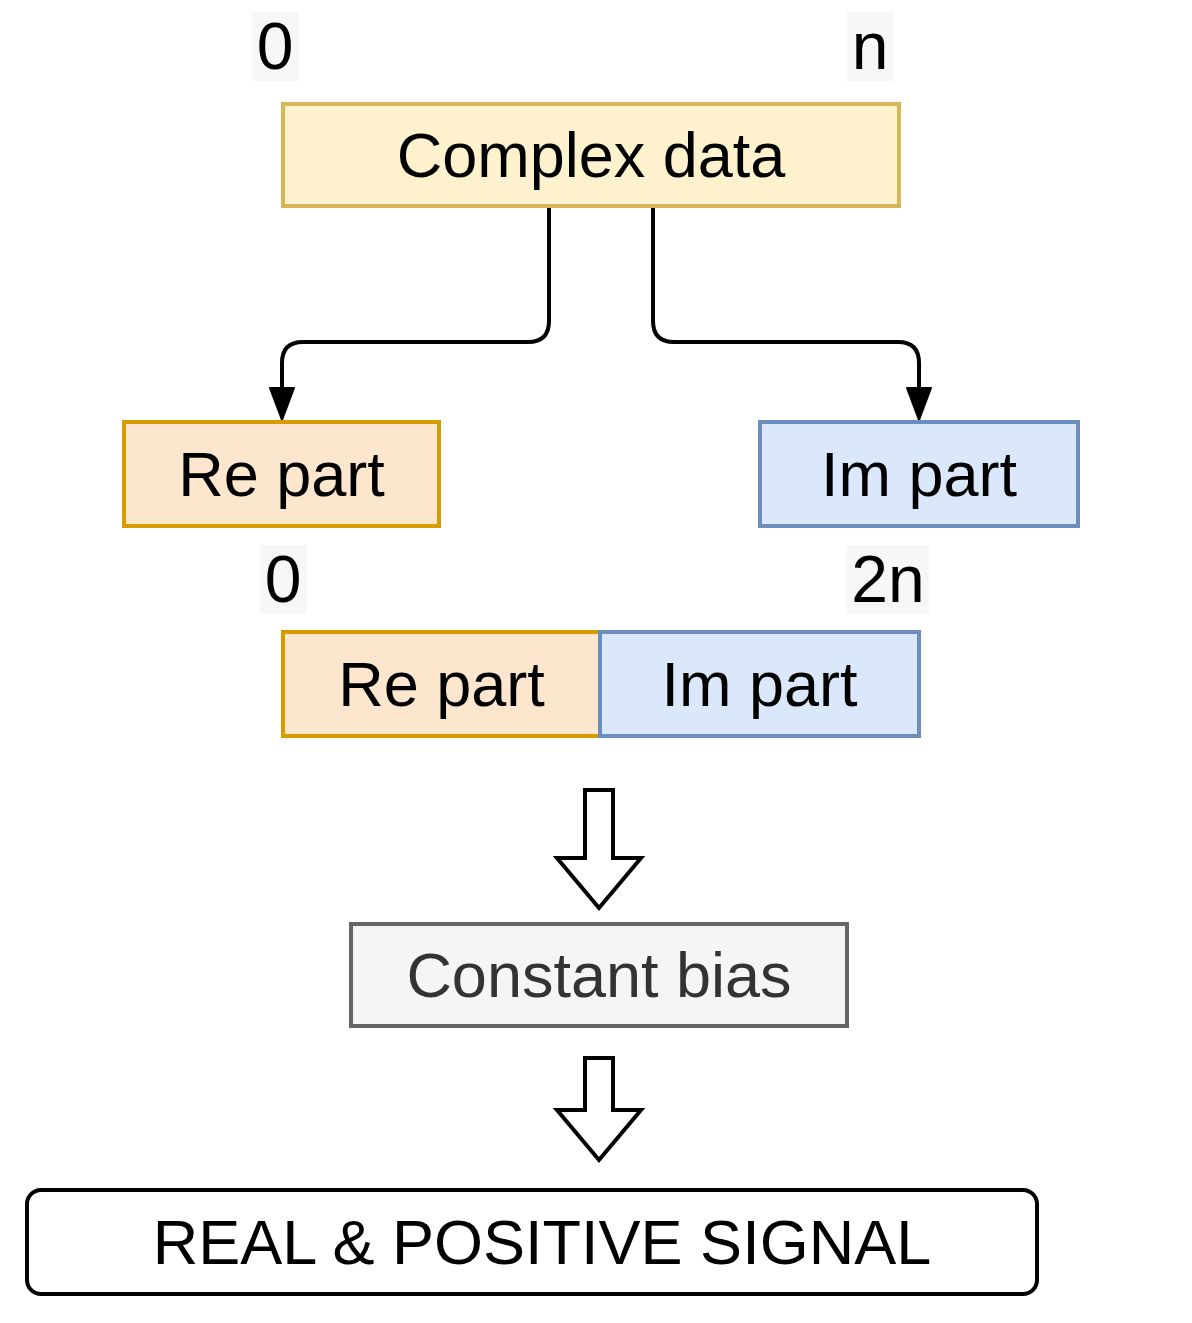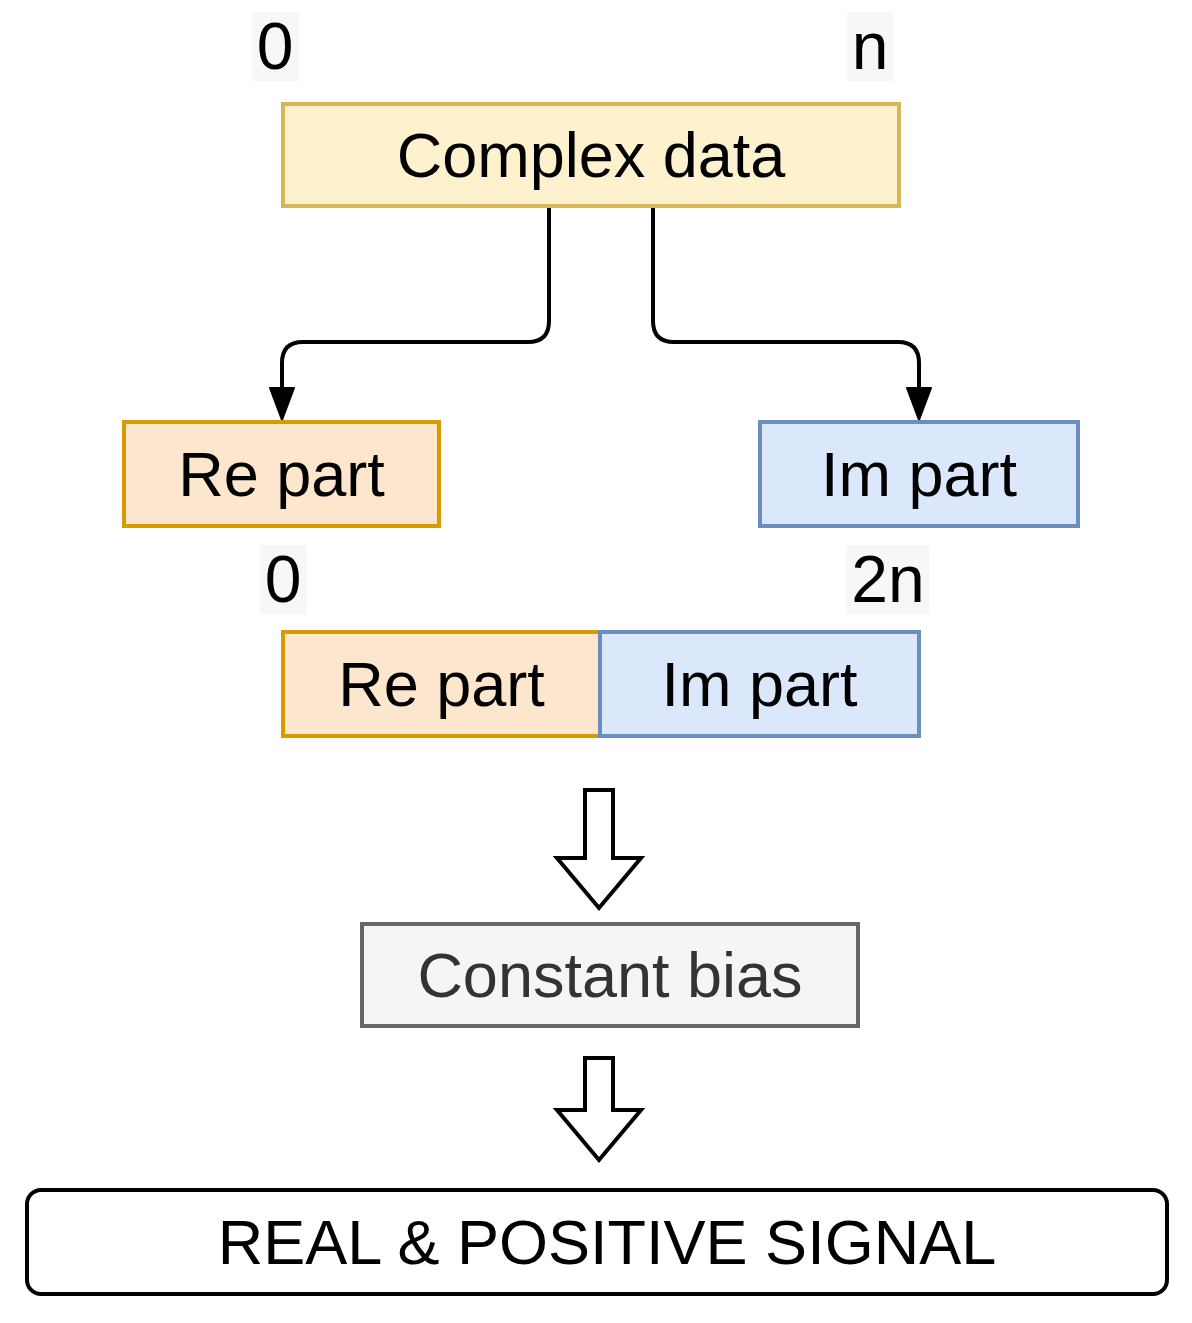--- a/index.html
+++ b/index.html
@@ -15,22 +15,22 @@
   .box {
     position:absolute; box-sizing:border-box;
     display:flex; align-items:center; justify-content:center;
     font-size:63px; color:#000000; white-space:nowrap;
   }
   .box-complex { left:281px; top:102px;  width:620px;  height:106px; background:#fdf2cd; border:4px solid #d6b656; }
   .box-re      { left:122px; top:420px;  width:319px;  height:108px; background:#fce6cd; border:4px solid #d79b00; }
   .box-im      { left:758px; top:420px;  width:322px;  height:108px; background:#dbe8fb; border:4px solid #6c8ebf; }
   .box-comb-re { left:281px; top:630px;  width:321px;  height:108px; background:#fce6cd; border:4px solid #d79b00; }
   .box-comb-im { left:598px; top:630px;  width:323px;  height:108px; background:#dbe8fb; border:4px solid #6c8ebf; }
-  .box-bias    { left:349px; top:922px;  width:500px;  height:106px; background:#f5f5f5; border:4px solid #666666; color:#333333;margin-left:11px; }
-  .box-result  { left:25px;  top:1188px; width:1144px; height:108px; background:#ffffff; border:4px solid #000000; border-radius:16px;padding-left:20px; }
+  .box-bias    { left:349px; top:922px;  width:500px;  height:106px; background:#f5f5f5; border:4px solid #666666; color:#333333; }
+  .box-result  { left:25px;  top:1188px; width:1014px; height:108px; background:#ffffff; border:4px solid #000000; border-radius:16px;padding-left:20px; }
   .connector-layer { position:absolute; left:0; top:0; width:1192px; height:1323px; }
   .conn  { fill:none; stroke:#000000; stroke-width:4; }
   .head  { fill:#000000; stroke:#000000; stroke-width:2; stroke-linejoin:round; }
   .block-arrow { fill:#ffffff; stroke:#000000; stroke-width:4; stroke-linejoin:miter; }
 </style>
 </head>
 <body>
 
 <div class="canvas">
 

